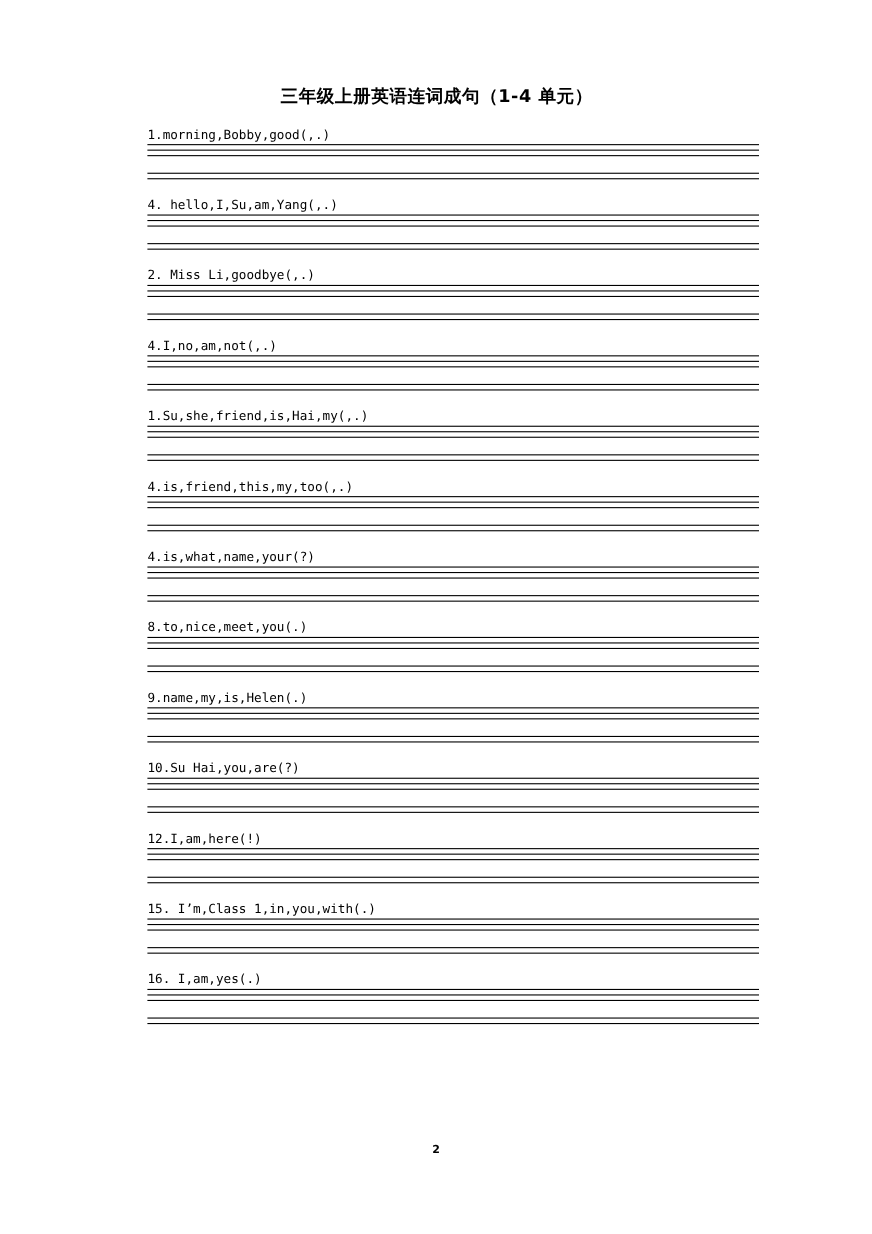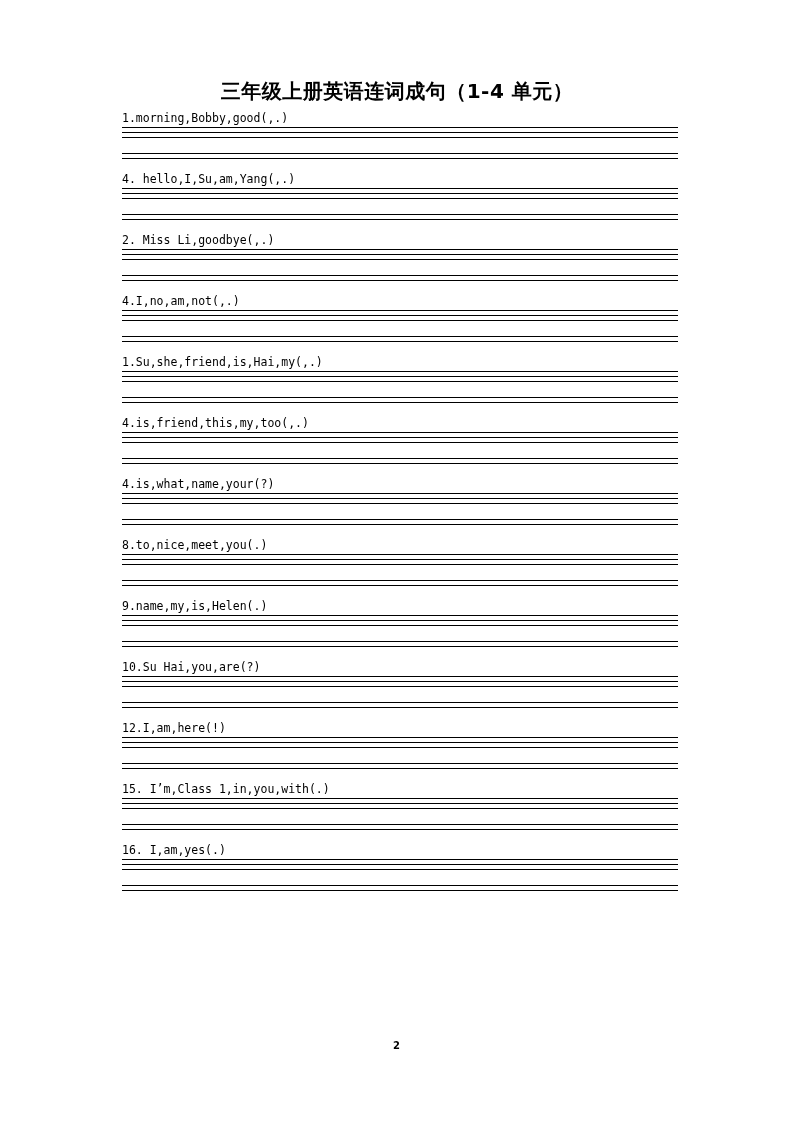--- a/index.html
+++ b/index.html
@@ -20,29 +20,29 @@
   }
   .content {
     position: absolute;
     left: 118px;
     top: 78px;
     width: 558px;
   }
   .doc-title {
     font-family: "DejaVu Sans", sans-serif;
     font-weight: bold;
-    font-size: 20px;
+    font-size: 16px;
     text-align: center;
     letter-spacing: 0.5px;
     color: #000000;
     margin: 0 0 6px 0;
     white-space: nowrap;
   }
   .item {
-    margin: 4px;
+    margin: 16px;
   }
   .q-text {
     font-family: "DejaVu Sans Mono", monospace;
     font-size: 11.5px;
     color: #000000;
     line-height: 15px;
     white-space: nowrap;
     padding-bottom: 1px;
   }
   .rule-block {

